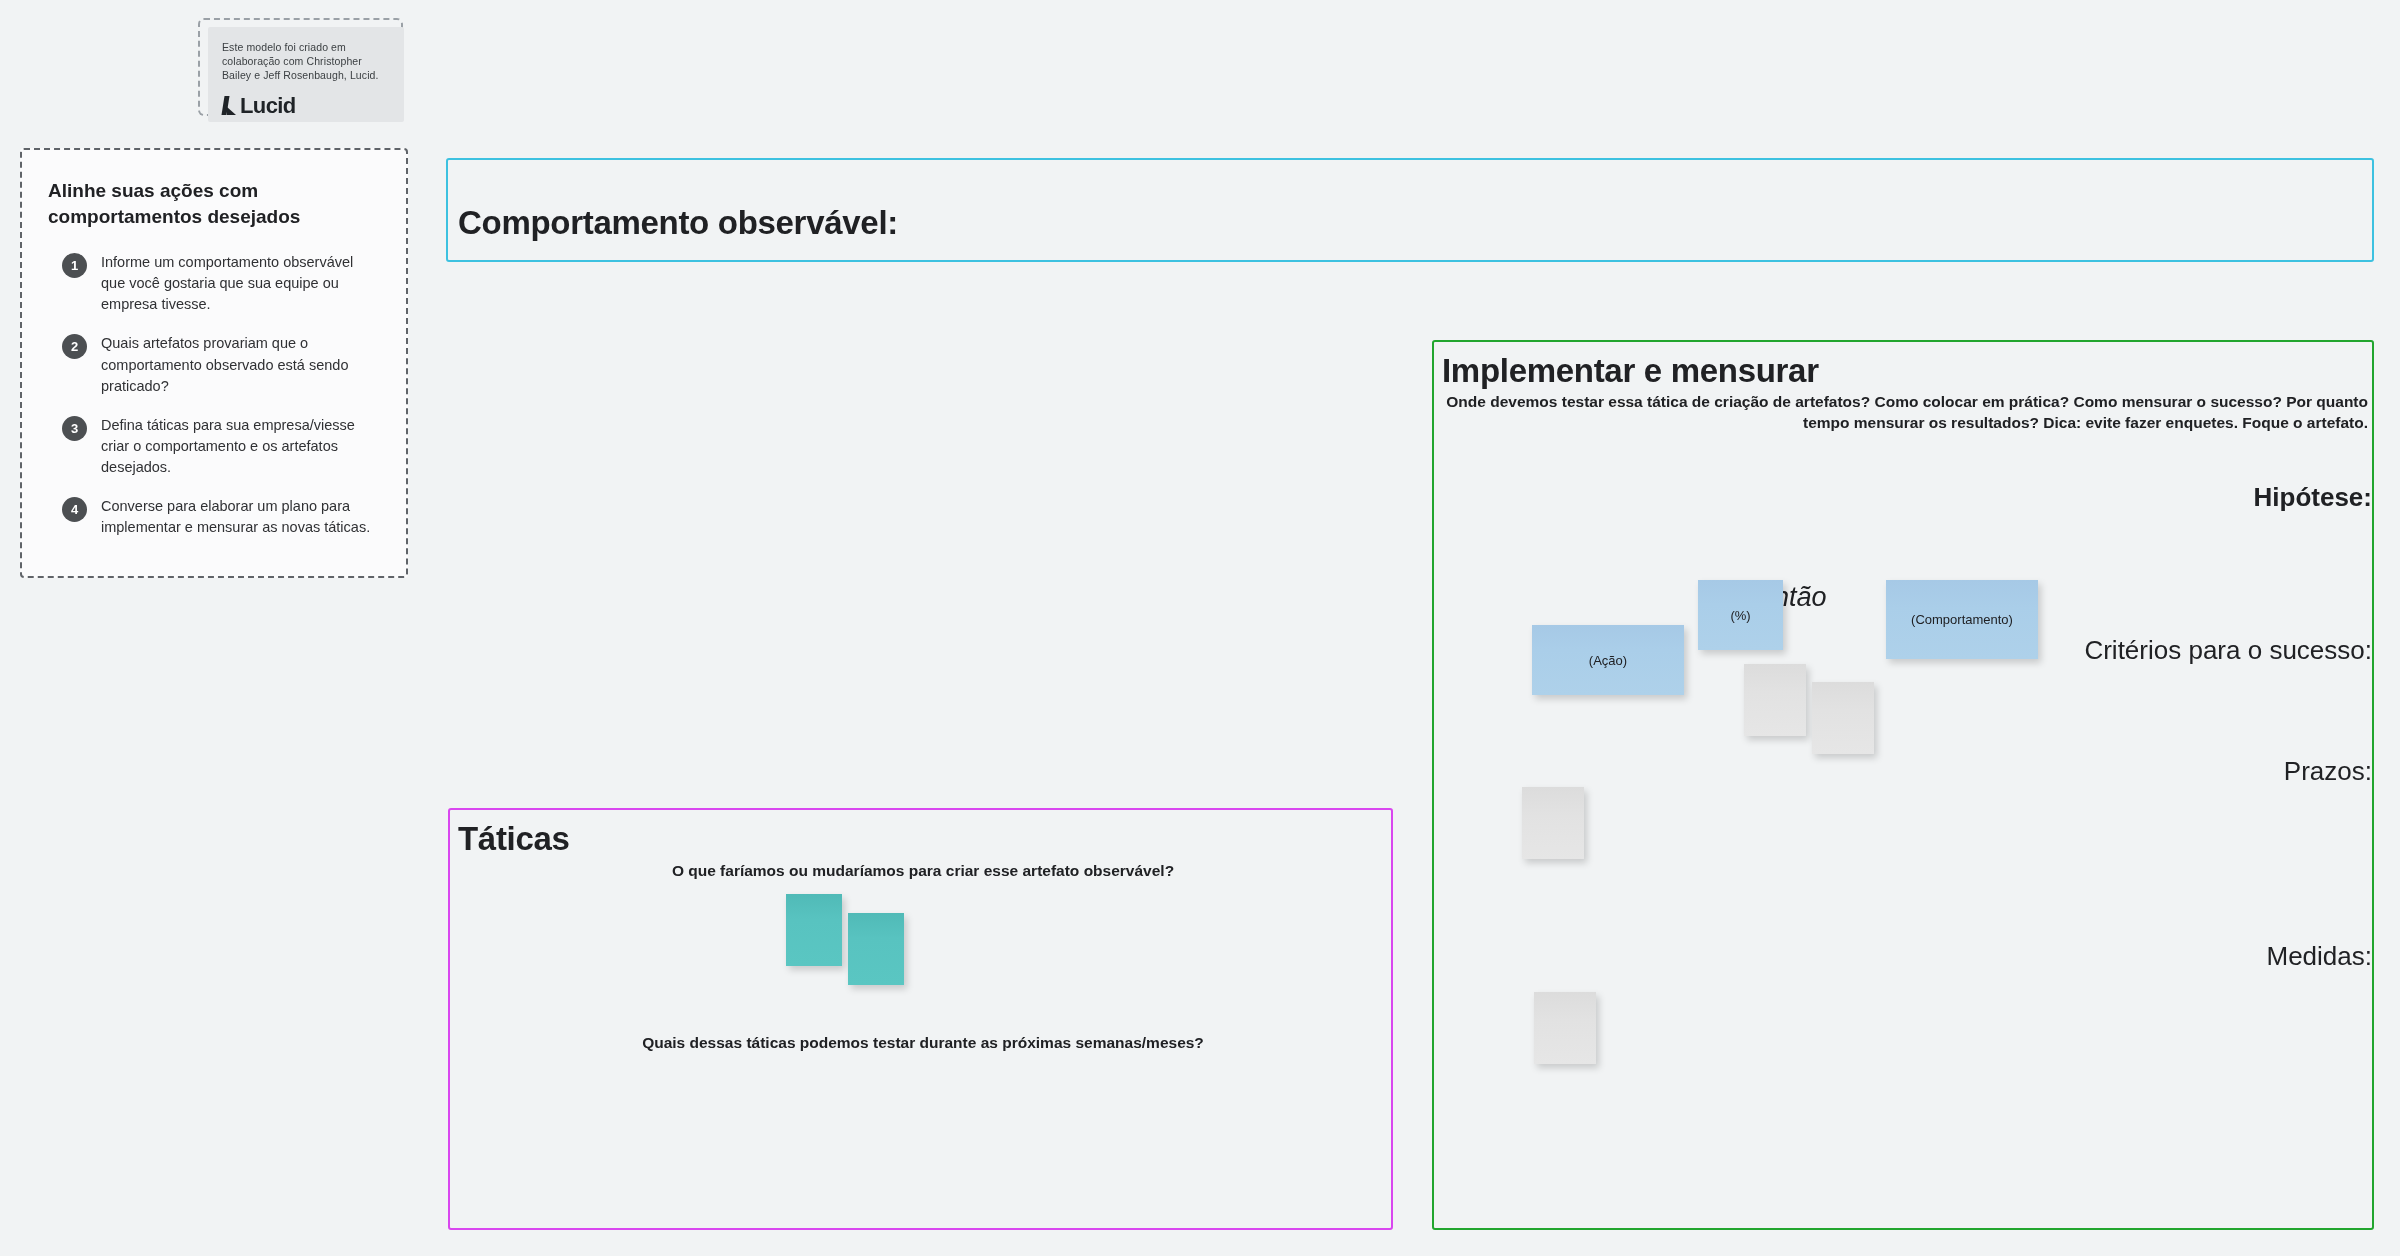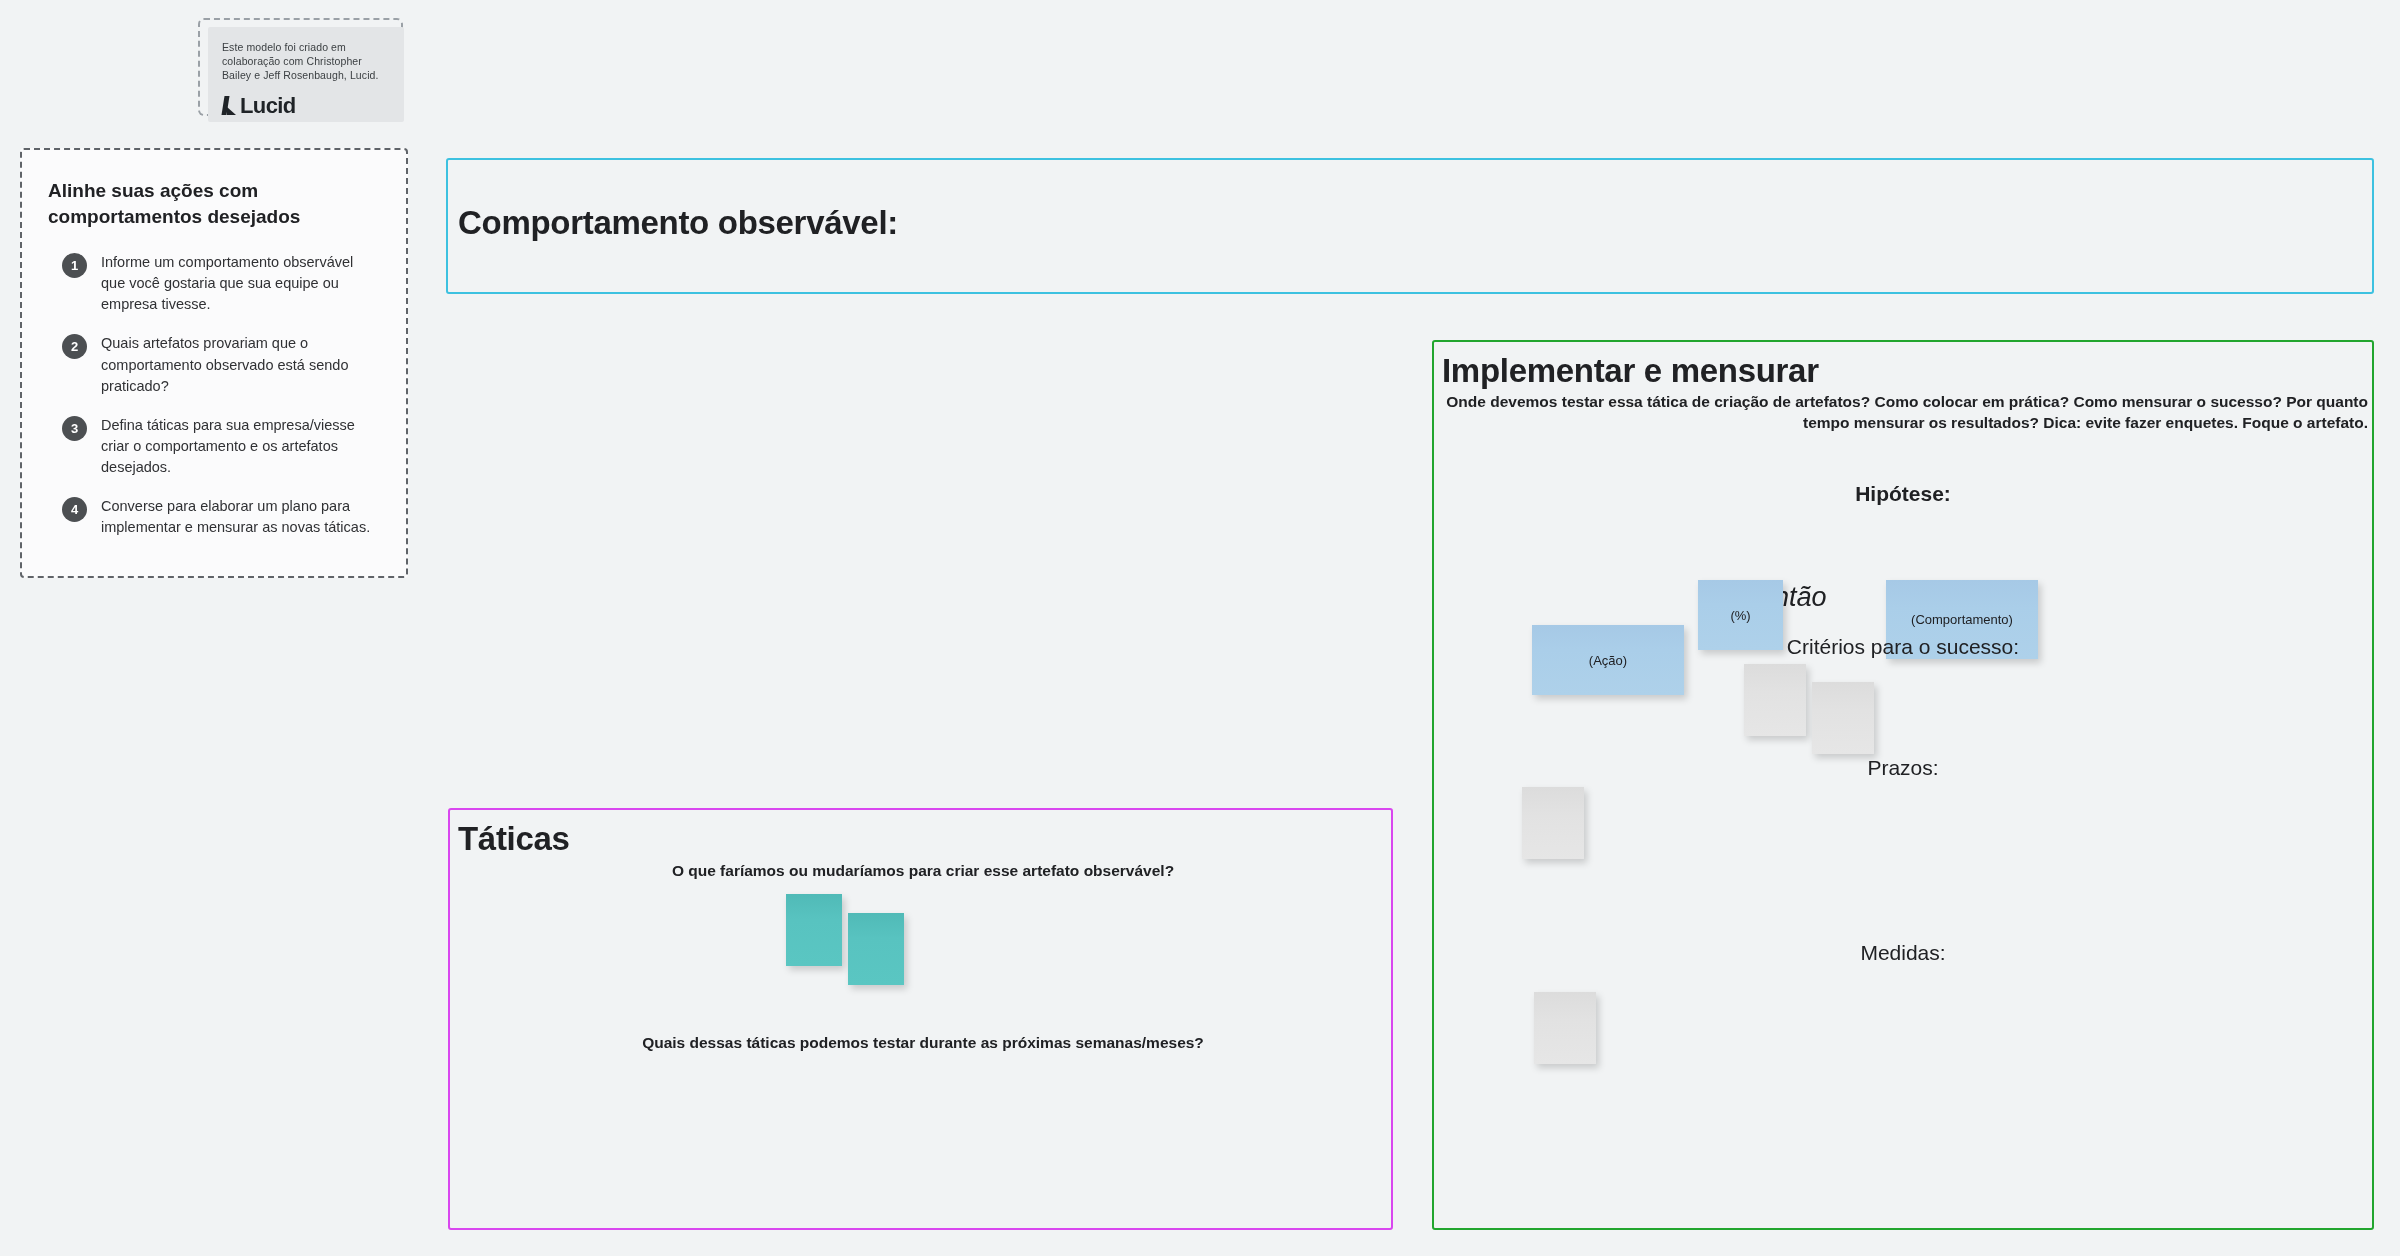--- a/index.html
+++ b/index.html
@@ -81,21 +81,21 @@
     font-size: 33px; font-weight: bold; color: #202124;
     letter-spacing: -0.3px;
   }
   .panel-sub {
     font-size: 15.5px; font-weight: bold; color: #202124;
     text-align: center; line-height: 1.38;
   }
 
   
   #behaviour-panel {
-    left: 446px; top: 158px; width: 1928px; height: 136px;
+    left: 446px; top: 158px; width: 1928px; height: 104px;
     border: 2px solid #3dc1e0;
     padding-left: 20px;
   }
   #behaviour-panel .panel-title {
     position: absolute; left: 10px; top: 44px; font-size: 33px;
   }
 
   
   #artefacts-panel {
     left: 448px; top: 340px; width: 945px; height: 428px;
@@ -119,21 +119,21 @@
     border: 2px solid #22a52e;
   }
   #implement-panel .panel-title { position:absolute; left: 8px; top: 10px; }
   #implement-panel .panel-sub-long {
     position: absolute; left: 2px; top: 50px; width: 932px;
     font-size: 15.5px; font-weight: bold; color: #202124;
     text-align: right; line-height: 1.35;
   }
   .section-label {
     position: absolute;
-    font-size: 21px; color: #202124; text-align: center; width: 100%;
+    font-size: 26px; color: #202124; text-align: right; width: 100%;
   }
   .section-label.bold { font-weight: bold; }
   #hypothesis-label { top: 140px; }
   #criteria-label  { top: 293px; }
   #deadlines-label { top: 414px; }
   #measures-label  { top: 599px; }
 
   
   .formula {
     position: absolute; top: 222px; left: 0; width: 100%; height: 70px;

